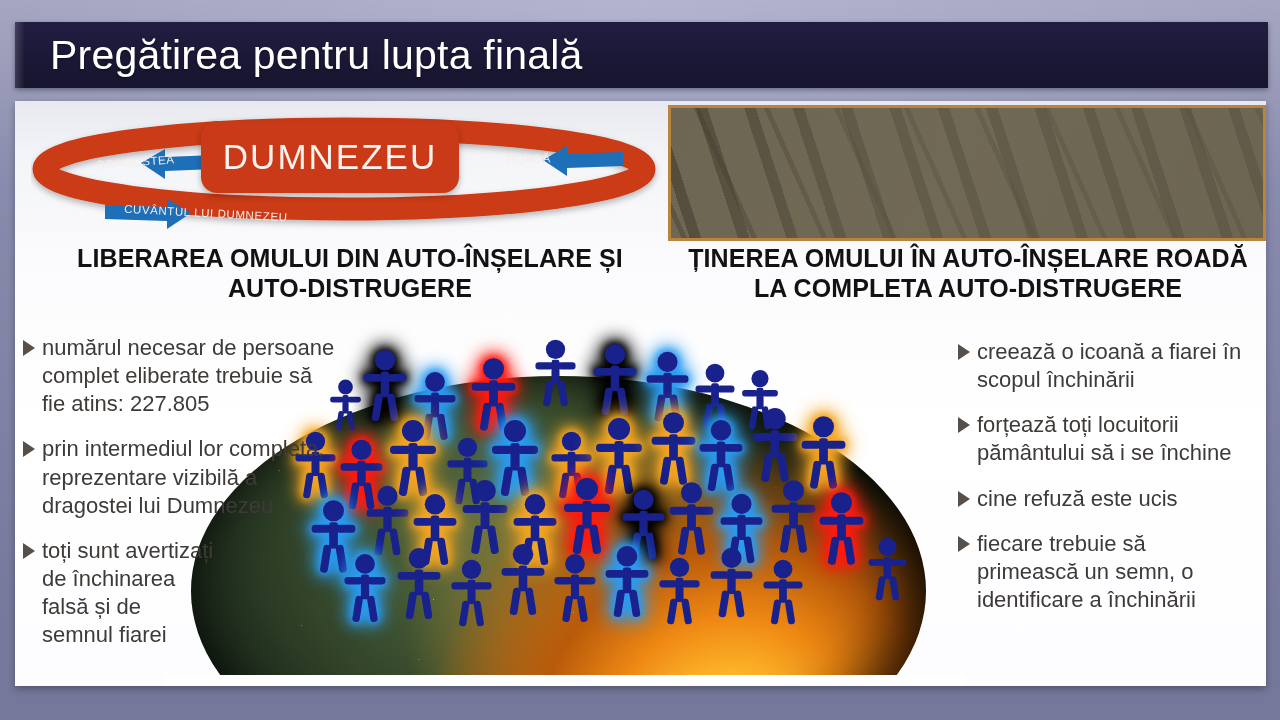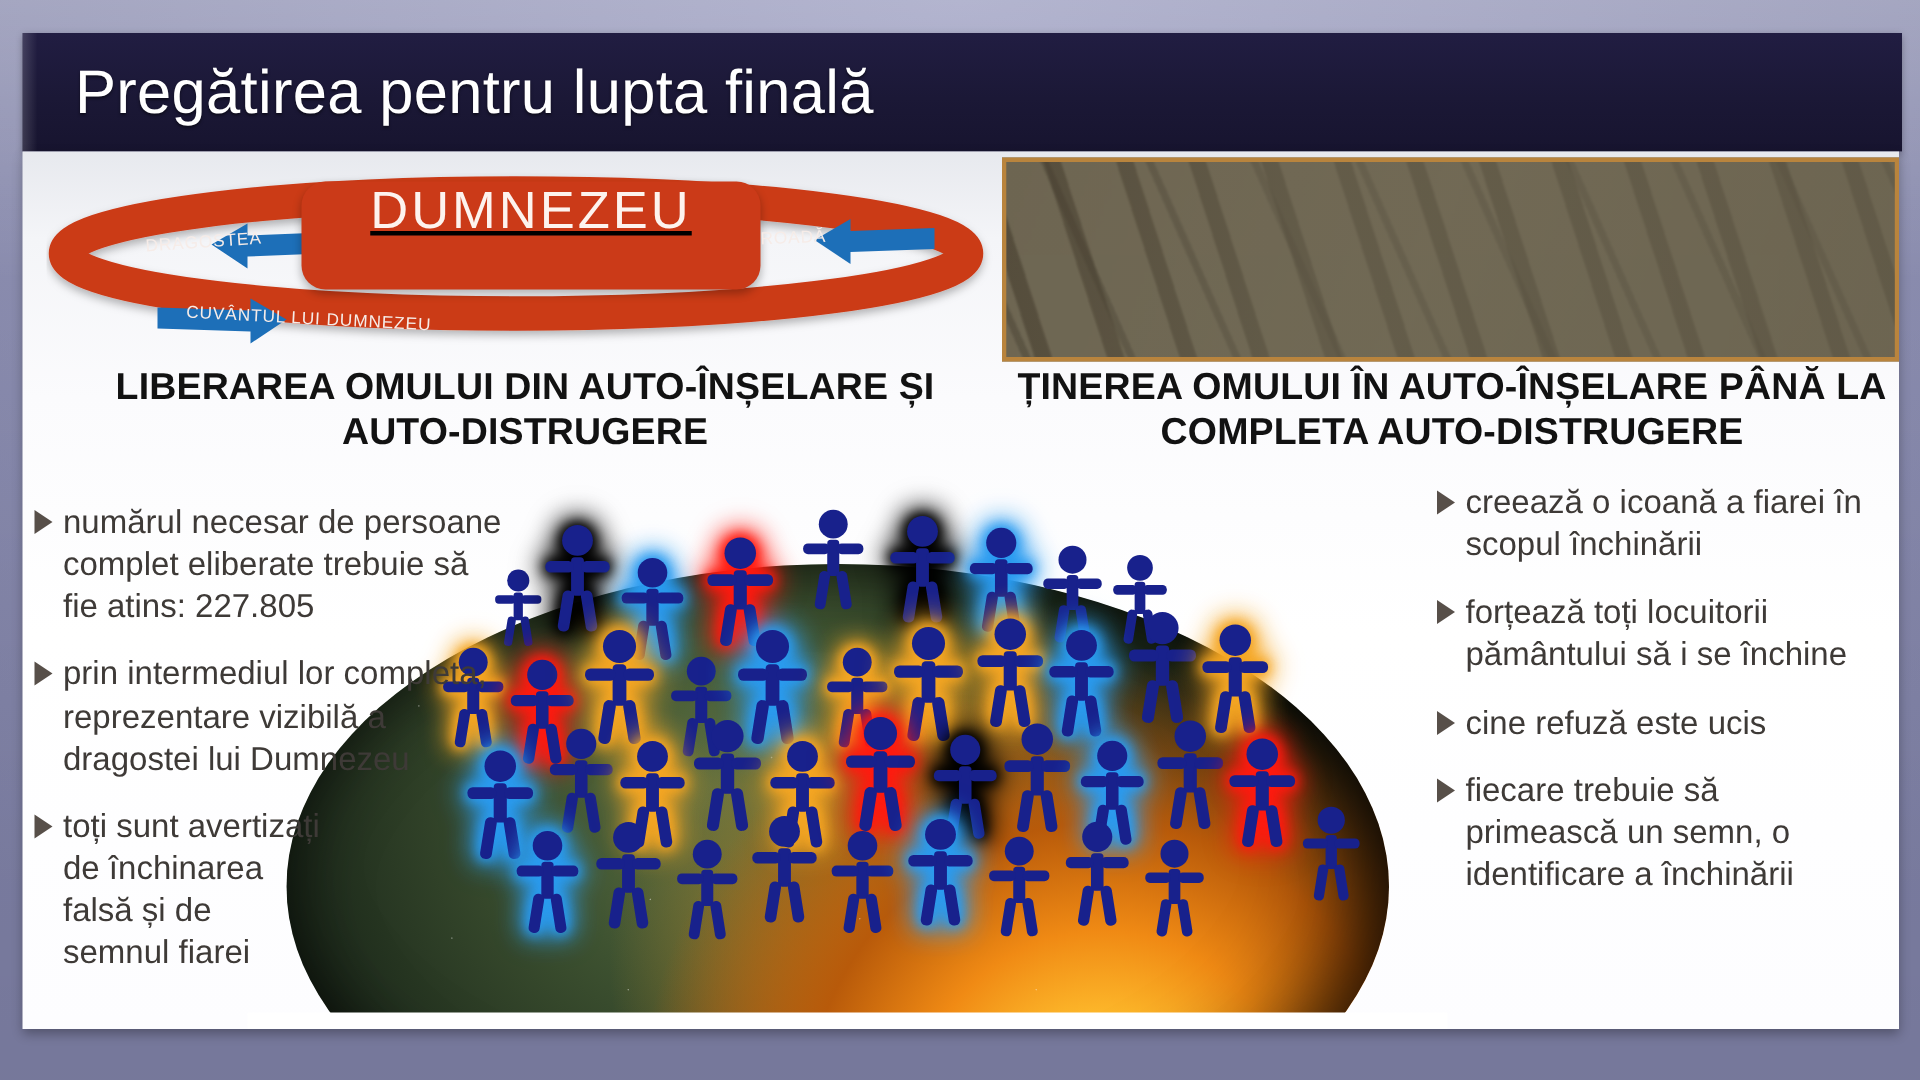--- a/index.html
+++ b/index.html
@@ -15,21 +15,21 @@
   }
   
   #slide::before{
     content:"";position:absolute;inset:0;
     background:linear-gradient(180deg, rgba(255,255,255,.22) 0%, rgba(255,255,255,0) 26%, rgba(0,0,0,.06) 100%);
     pointer-events:none;
   }
 
   
   .title-band{
-    position:absolute;left:15px;top:22px;width:1253px;height:79px;
+    position:absolute;left:15px;top:22px;width:1253px;height:66px;
     background:linear-gradient(180deg,#211d42 0%,#1b1836 55%,#17142f 100%);
     box-shadow:0 2px 5px rgba(0,0,0,.35);
   }
   .title-band::after{
     content:"";position:absolute;left:0;top:0;bottom:0;width:10px;
     background:linear-gradient(90deg,rgba(255,255,255,.16),rgba(255,255,255,0));
   }
   .title-text{
     position:absolute;left:35px;top:50%;transform:translateY(-50%);
     color:#ffffff;font-size:41px;font-weight:400;letter-spacing:.2px;
@@ -43,24 +43,24 @@
     position:absolute;left:15px;top:101px;width:1251px;height:585px;
     background:linear-gradient(180deg,#e7e9ee 0%,#f4f5f8 10%,#fbfbfd 28%,#ffffff 55%,#fdfdff 100%);
     box-shadow:0 3px 7px rgba(0,0,0,.30);
     overflow:hidden;
   }
 
   
   .oval-wrap{position:absolute;left:16px;top:14px;width:635px;height:115px;}
   .oval-wrap svg{position:absolute;left:0;top:0;}
   .dum-box{
-    position:absolute;left:170px;top:6px;width:306px;height:72px;
+    position:absolute;left:170px;top:6px;width:258px;height:72px;
     background:#cb3a18;border-radius:16px;
     box-shadow:0 3px 6px rgba(0,0,0,.28);
-    display:flex;align-items:flex-start;justify-content:center;text-decoration:underline;
+    display:flex;align-items:center;justify-content:center;
   }
   .dum-box span{
     color:#fdf3ee;font-size:35px;letter-spacing:2px;font-weight:400;
     font-family:"Liberation Sans", sans-serif;
   }
   .ring-label{
     position:absolute;color:#f6ece8;font-size:11.5px;letter-spacing:.6px;
     font-family:"Liberation Sans", sans-serif;white-space:nowrap;
   }
   .lbl-dragostea{left:66px;top:41px;transform:rotate(-4deg);}
@@ -103,21 +103,21 @@
     font-size:25px;line-height:1.18;letter-spacing:.1px;
     font-family:"Liberation Sans", sans-serif;font-weight:700;
   }
   .subhead-left{left:30px;top:143px;width:610px;}
   .subhead-right{left:655px;top:143px;width:596px;}
 
   
   .bullets{position:absolute;color:#3e3a37;font-size:22px;line-height:1.28;
            font-family:"Liberation Sans", sans-serif;}
   .bullets-left{left:5px;top:233px;width:370px;}
-  .bullets-right{left:940px;top:220px;width:315px;}
+  .bullets-right{left:940px;top:237px;width:315px;}
   .bullet{
     position:relative;padding-left:22px;margin-bottom:17px;
   }
   .bullet .tri{
     position:absolute;left:3px;top:6px;width:0;height:0;
     border-left:12px solid #574f49;
     border-top:8px solid transparent;
     border-bottom:8px solid transparent;
   }
   .bullet .btext{display:block;white-space:pre-line;}
@@ -628,21 +628,21 @@
       <div class="ring-label lbl-roada">ROADĂ</div>
       <div class="ring-label lbl-cuvantul">CUVÂNTUL LUI DUMNEZEU</div>
     </div>
 
     <div class="lucifer-box">
       <div class="feathers"></div>
       <div class="veil"></div>
     </div>
 
     <div class="subhead subhead-left">LIBERAREA OMULUI DIN AUTO-ÎNȘELARE ȘI AUTO-DISTRUGERE</div>
-    <div class="subhead subhead-right">ȚINEREA OMULUI ÎN AUTO-ÎNȘELARE PÂNĂ LA COMPLETA AUTO-DISTRUGERE</div>
+    <div class="subhead subhead-right">ȚINEREA OMULUI ÎN AUTO-ÎNȘELARE ROADĂ LA COMPLETA AUTO-DISTRUGERE</div>
 
     <div class="bullets bullets-left" id="bullets-left">
         <div class="bullet">
           <span class="tri"></span>
           <span class="btext">numărul necesar de persoane
 complet eliberate trebuie să
 fie atins: 227.805</span>
         </div>
         <div class="bullet">
           <span class="tri"></span>

